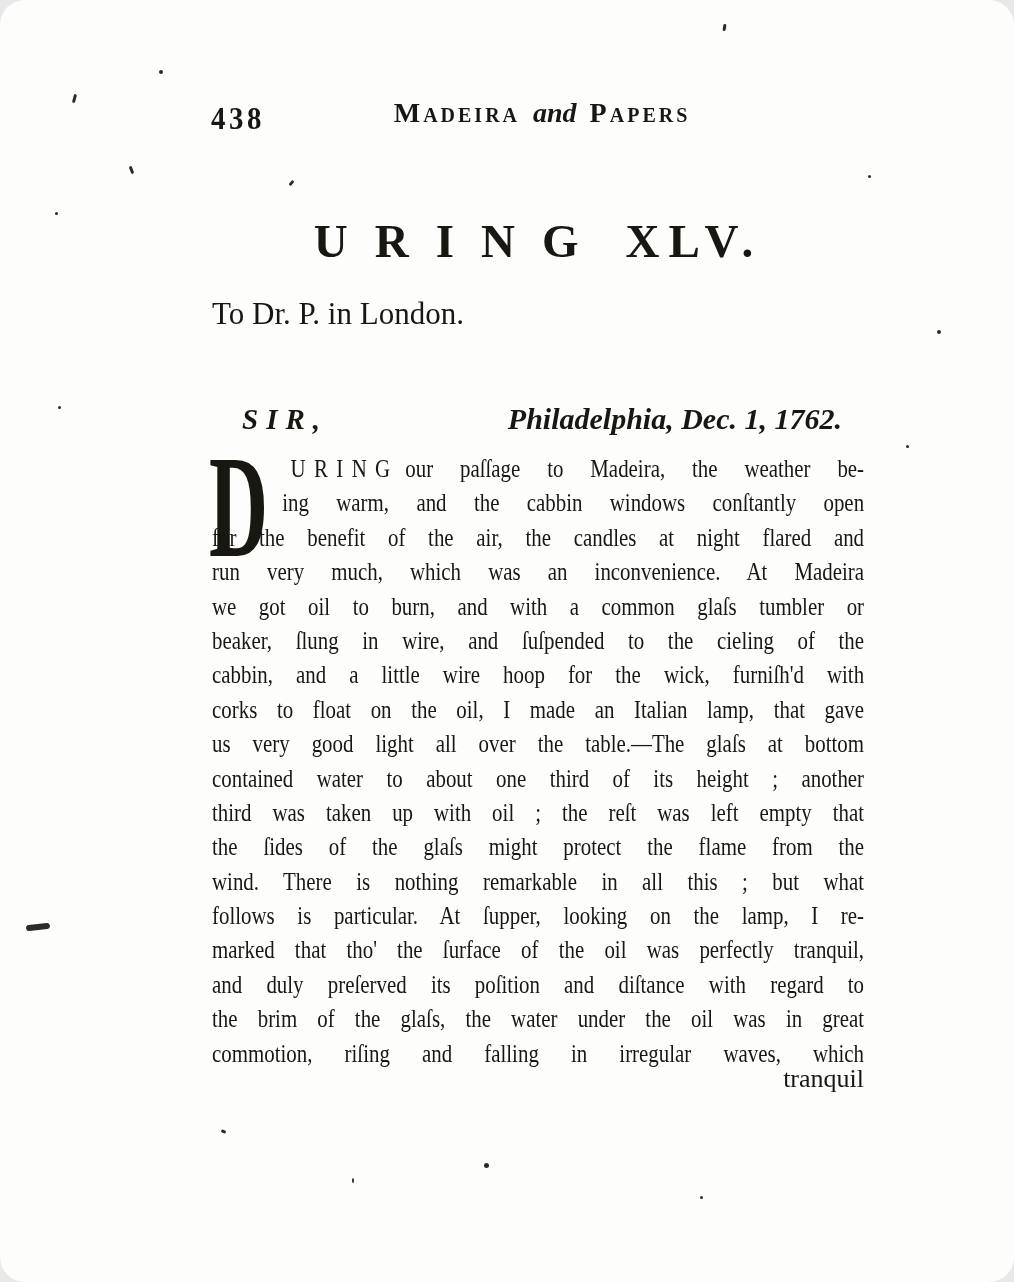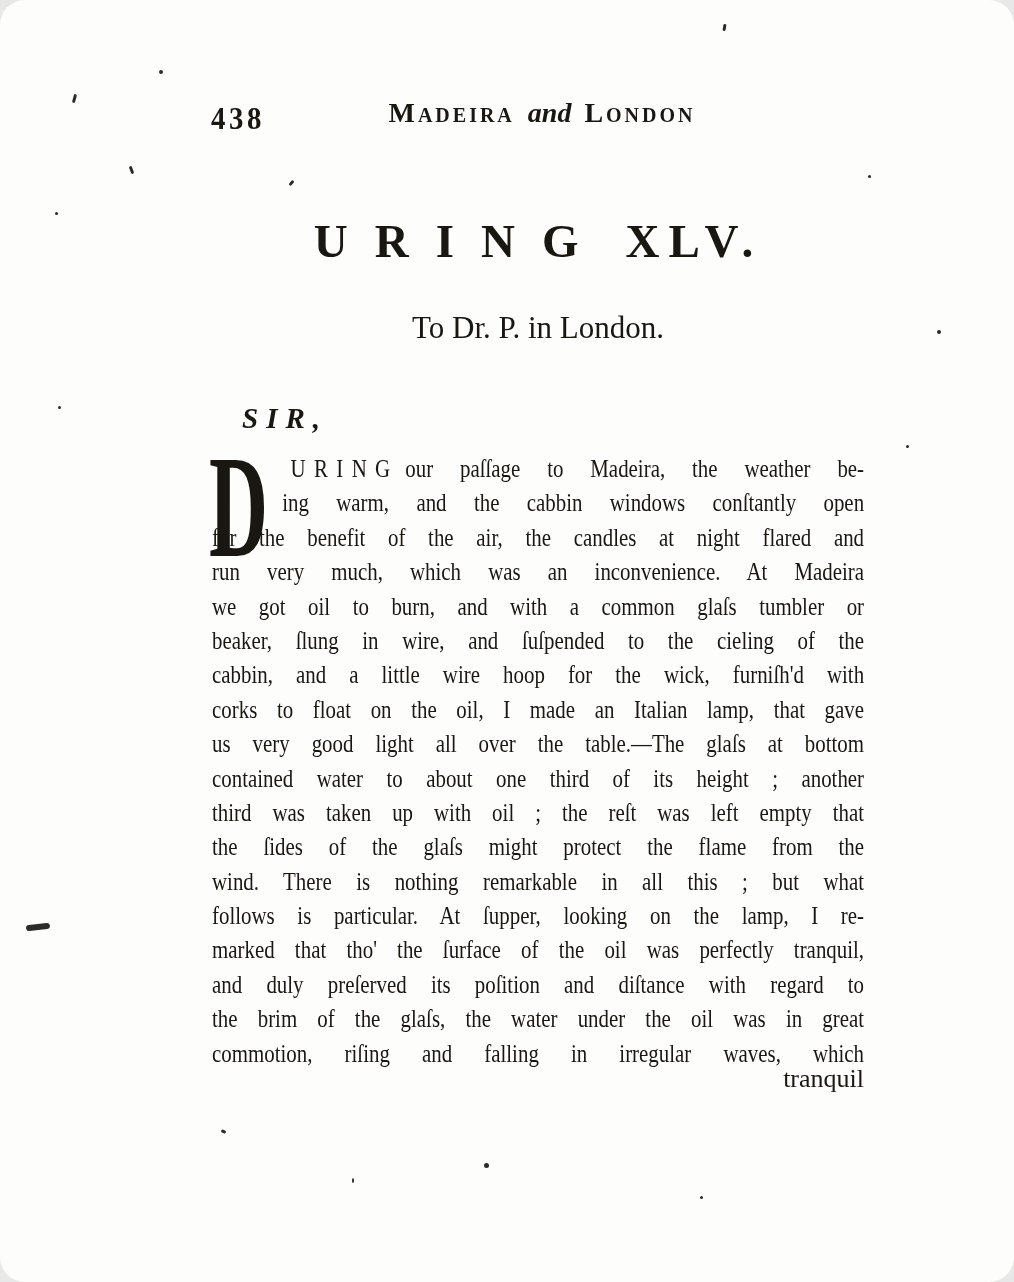--- a/index.html
+++ b/index.html
@@ -27,22 +27,22 @@
   .running-title .sc{font-variant:small-caps;letter-spacing:3px;}
   .running-title .and{font-style:italic;letter-spacing:0;padding:0 6px;}
   
   .letter-title{
     position:absolute;left:212px;top:214px;width:652px;
     text-align:center;font-size:47px;font-weight:bold;white-space:nowrap;
   }
   .lt-word{letter-spacing:27px;}
   .lt-num{letter-spacing:9px;margin-left:20px;}
   .recipient{
-    position:absolute;left:212px;top:310px;width:652px;
-    text-align:center;font-size:31px;
+    position:absolute;left:212px;top:296px;width:652px;
+    font-size:31px;
   }
   
   .salutation-row{
     position:absolute;left:212px;top:402px;width:652px;
     display:flex;justify-content:space-between;align-items:center;
   }
   .salutation{font-style:italic;font-size:29px;letter-spacing:8px;margin-left:30px;font-weight:bold;}
   .dateline{font-style:italic;font-size:30px;margin-right:22px;font-weight:bold;}
   
   .drop-cap{
@@ -83,30 +83,31 @@
 </style>
 </head>
 <body>
 
 <div class="page">
 
   <div class="pagenum">438</div>
   <div class="running-title">
     <span class="sc">Madeira</span>
     <span class="and">and</span>
-    <span class="sc">London</span>
+    <span class="sc">Papers</span>
   </div>
 
   <div class="letter-title">
     <span class="lt-word">URING</span><span class="lt-num">XLV.</span>
   </div>
   <div class="recipient">To Dr. P. in London.</div>
 
   <div class="salutation-row">
     <span class="salutation">SIR,</span>
+    <span class="dateline">Philadelphia, Dec. 1, 1762.</span>
   </div>
 
   <div class="drop-cap">D</div>
   <div class="body-block">
     <div class="bline first-line">
       <span class="first-word">URING</span><span>our paſſage to Madeira, the weather be-</span>
     </div>
     <div class="body-lines">
         <div class="bline">ing warm, and the cabbin windows conſtantly open</div>
         <div class="bline">for the benefit of the air, the candles at night flared and</div>

